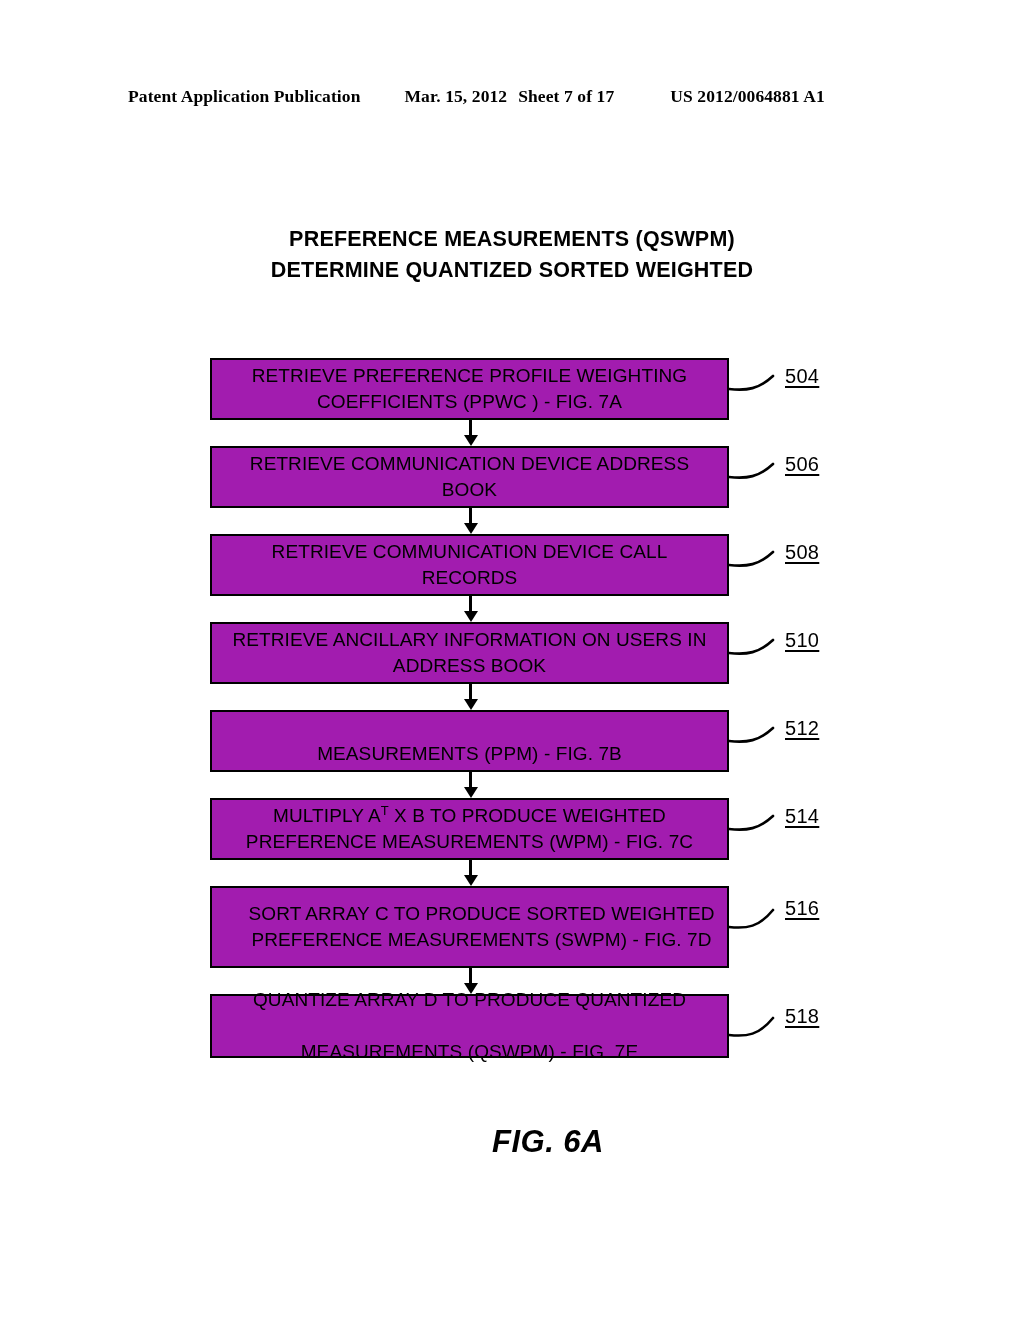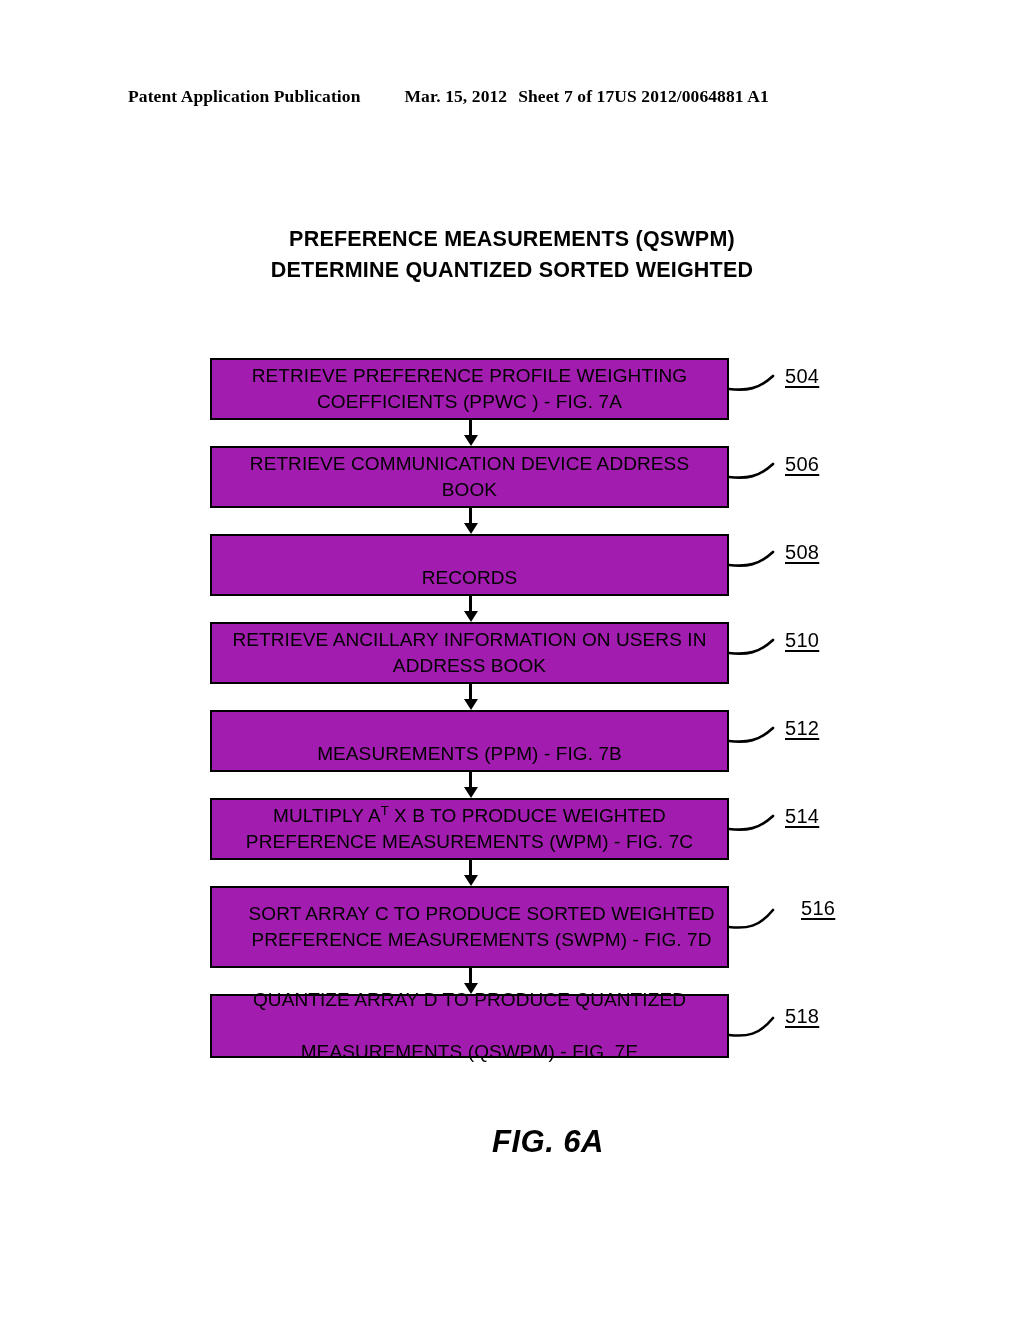--- a/index.html
+++ b/index.html
@@ -27,21 +27,21 @@
     align-items: baseline;
     font-family: "Liberation Serif", serif;
     font-weight: bold;
     font-size: 17.5px;
     letter-spacing: 0.1px;
     white-space: nowrap;
   }
   .hdr-pub      { flex: 0 0 auto; }
   .hdr-date     { flex: 0 0 auto; margin-left: 44px; }
   .hdr-sheet    { flex: 0 0 auto; margin-left: 11px; }
-  .hdr-patno    { flex: 0 0 auto; }
+  .hdr-patno    { flex: 0 0 auto; margin-left: 56px; }
 
   
   .fig-title {
     position: absolute;
     top: 224px;
     left: 0;
     width: 1024px;
     text-align: center;
     font-family: "Liberation Sans", sans-serif;
     font-weight: bold;
@@ -188,21 +188,21 @@
     </span>
   </div>
 
   <div class="connector">
     <div class="stem"></div>
     <div class="head"></div>
   </div>
 
   <div class="node node-h62">
     <span class="node-text">
-      <br>
+      <span>RETRIEVE COMMUNICATION DEVICE CALL</span><br>
       <span>RECORDS</span>
     </span>
   </div>
 
   <div class="connector">
     <div class="stem"></div>
     <div class="head"></div>
   </div>
 
   <div class="node node-h62">
@@ -271,19 +271,19 @@
       <path d="M0,569 C18,571 30,569 44,552" stroke="#000" stroke-width="2.6" fill="none" stroke-linecap="round"></path>
       <path d="M0,677 C18,679 30,677 44,660" stroke="#000" stroke-width="2.6" fill="none" stroke-linecap="round"></path>
     </svg>
 
     <span class="ref-num" style="left:56px; top:7px;">504</span>
     <span class="ref-num" style="left:56px; top:95px;">506</span>
     <span class="ref-num" style="left:56px; top:183px;">508</span>
     <span class="ref-num" style="left:56px; top:271px;">510</span>
     <span class="ref-num" style="left:56px; top:359px;">512</span>
     <span class="ref-num" style="left:56px; top:447px;">514</span>
-    <span class="ref-num" style="left:56px; top:539px;margin-left:16px;">516</span>
+    <span class="ref-num" style="left:56px; top:539px;">516</span>
     <span class="ref-num" style="left:56px; top:647px;">518</span>
   </div>
 
 </div>
 
 <div class="fig-caption">FIG. 6A</div>
 
 </body></html>

